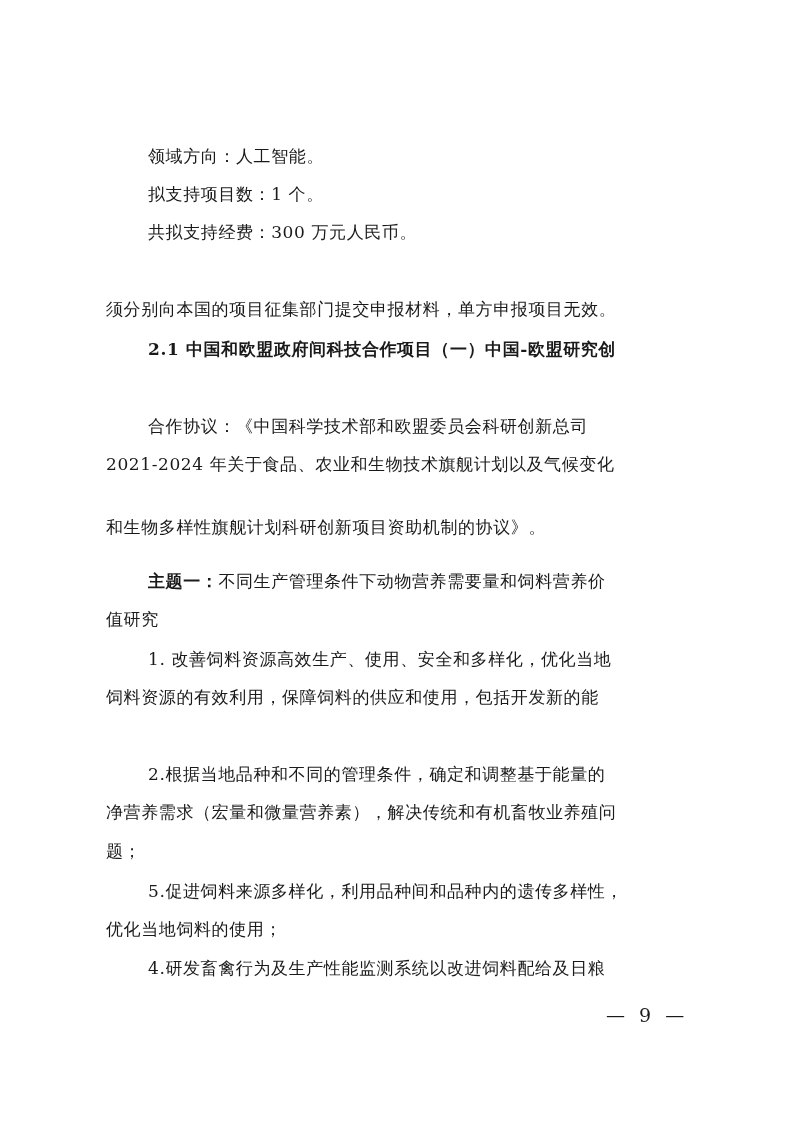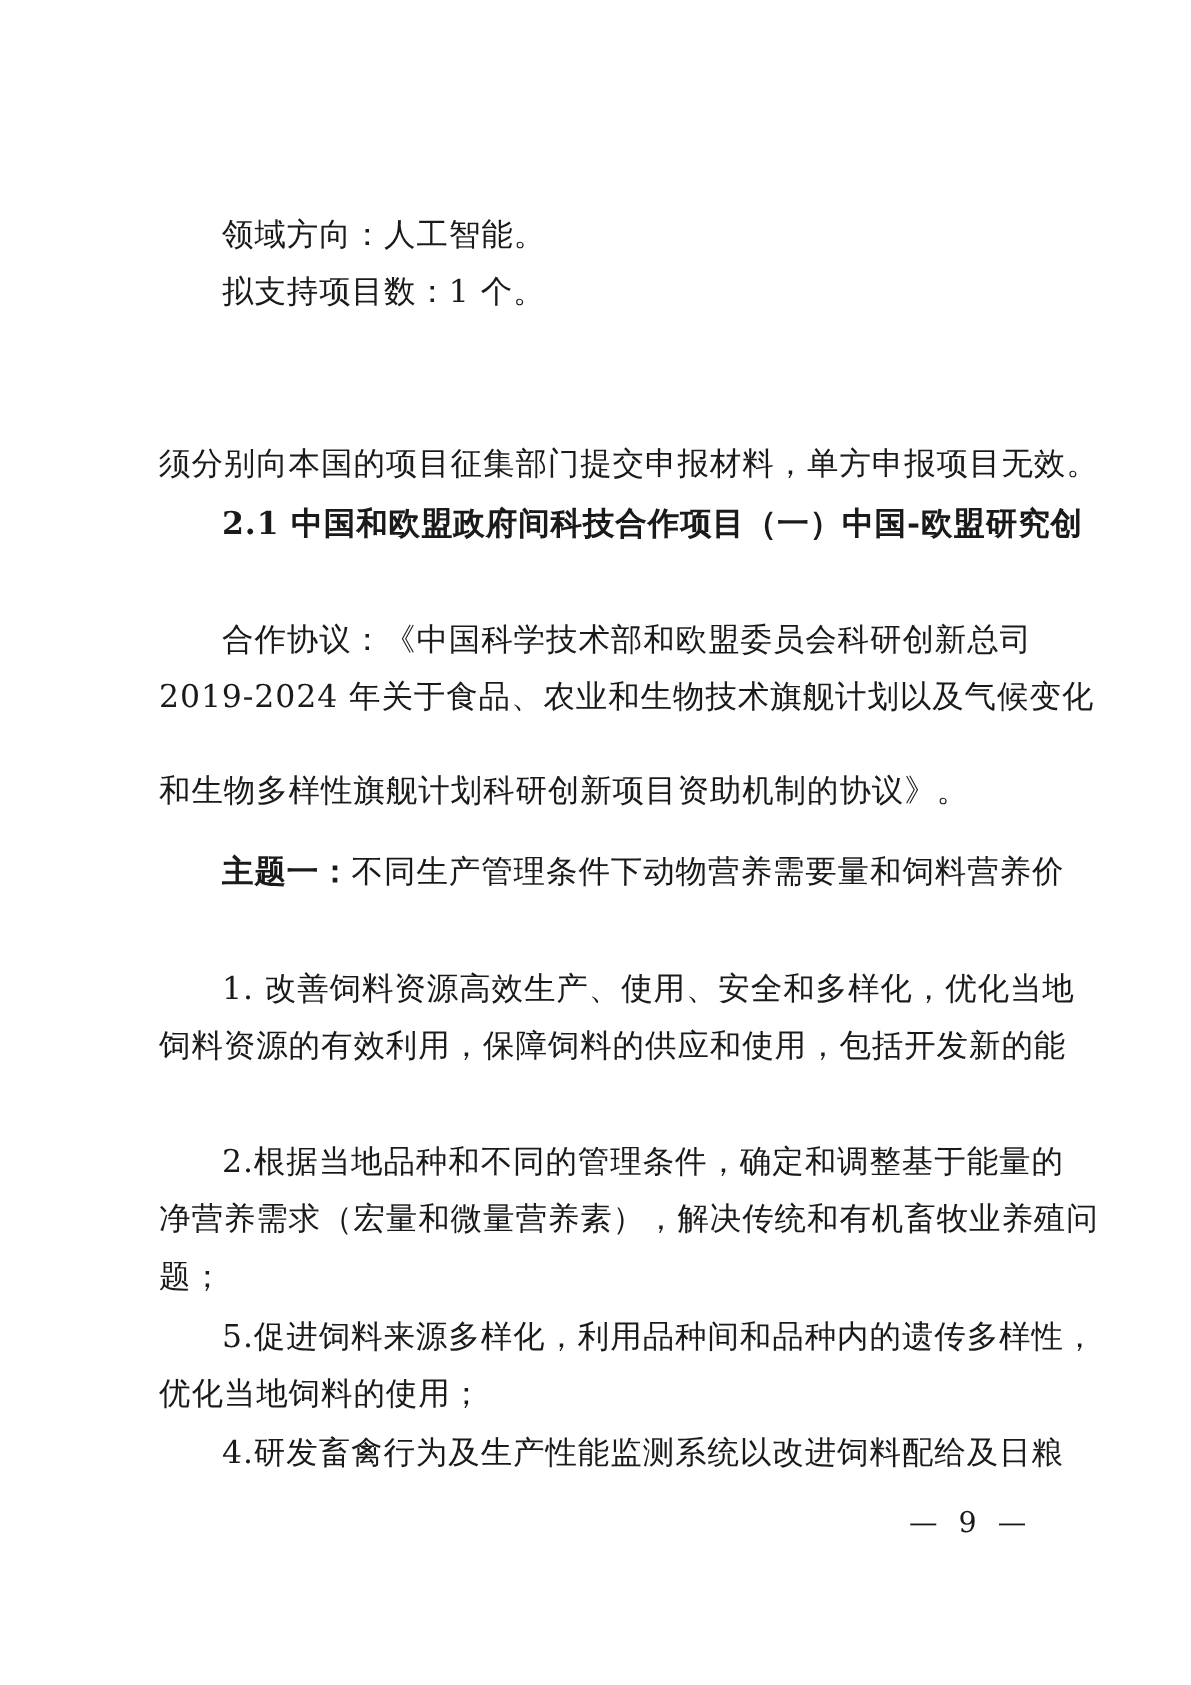--- a/index.html
+++ b/index.html
@@ -1,36 +1,38 @@
 <!DOCTYPE html>
 <html><head>
 <meta charset="utf-8">
 <style>
   html, body { margin: 0; padding: 0; background: #ffffff; }
   body { width: 794px; height: 1123px; position: relative; overflow: hidden;
          font-family: "DejaVu Serif", "Liberation Serif", serif; color: #1a1a1a; }
   .page { position: absolute; left: 0; top: 0; width: 794px; height: 1123px; }
-  .line { position: absolute; left: 106px; width: 582px; font-size: 21px; line-height: 26px;
+  .line { position: absolute; left: 106px; width: 582px; font-size: 17px; line-height: 26px;
           white-space: nowrap; letter-spacing: 0.6px; }
   .indent { left: 148px; width: 540px; }
   .bold { font-weight: bold; }
   .pageno { position: absolute; left: 606px; top: 1004px; font-size: 19px; letter-spacing: 4px; }
 </style>
 </head>
 <body>
 
 <div class="page">
   <div class="line indent" style="top:143px">领域方向：人工智能。</div>
   <div class="line indent" style="top:181px">拟支持项目数：1 个。</div>
+  <div class="line indent" style="top:219px">共拟支持经费：300 万元人民币。</div>
   <div class="line" style="top:296px">须分别向本国的项目征集部门提交申报材料，单方申报项目无效。</div>
   <div class="line indent bold" style="top:336px">2.1 中国和欧盟政府间科技合作项目（一）中国-欧盟研究创</div>
   <div class="line indent" style="top:413px">合作协议：《中国科学技术部和欧盟委员会科研创新总司</div>
-  <div class="line" style="top:451px">2019-2024 年关于食品、农业和生物技术旗舰计划以及气候变化</div>
+  <div class="line" style="top:451px">2021-2024 年关于食品、农业和生物技术旗舰计划以及气候变化</div>
   <div class="line" style="top:514px">和生物多样性旗舰计划科研创新项目资助机制的协议》。</div>
   <div class="line indent" style="top:568px"><span class="bold">主题一：</span><span>不同生产管理条件下动物营养需要量和饲料营养价</span></div>
+  <div class="line" style="top:606px">值研究</div>
   <div class="line indent" style="top:646px">1. 改善饲料资源高效生产、使用、安全和多样化，优化当地</div>
   <div class="line" style="top:684px">饲料资源的有效利用，保障饲料的供应和使用，包括开发新的能</div>
   <div class="line indent" style="top:761px">2.根据当地品种和不同的管理条件，确定和调整基于能量的</div>
   <div class="line" style="top:799px">净营养需求（宏量和微量营养素），解决传统和有机畜牧业养殖问</div>
   <div class="line" style="top:838px">题；</div>
   <div class="line indent" style="top:878px">5.促进饲料来源多样化，利用品种间和品种内的遗传多样性，</div>
   <div class="line" style="top:916px">优化当地饲料的使用；</div>
   <div class="line indent" style="top:955px">4.研发畜禽行为及生产性能监测系统以改进饲料配给及日粮</div>
   <div class="pageno">— 9 —</div>
 </div>

